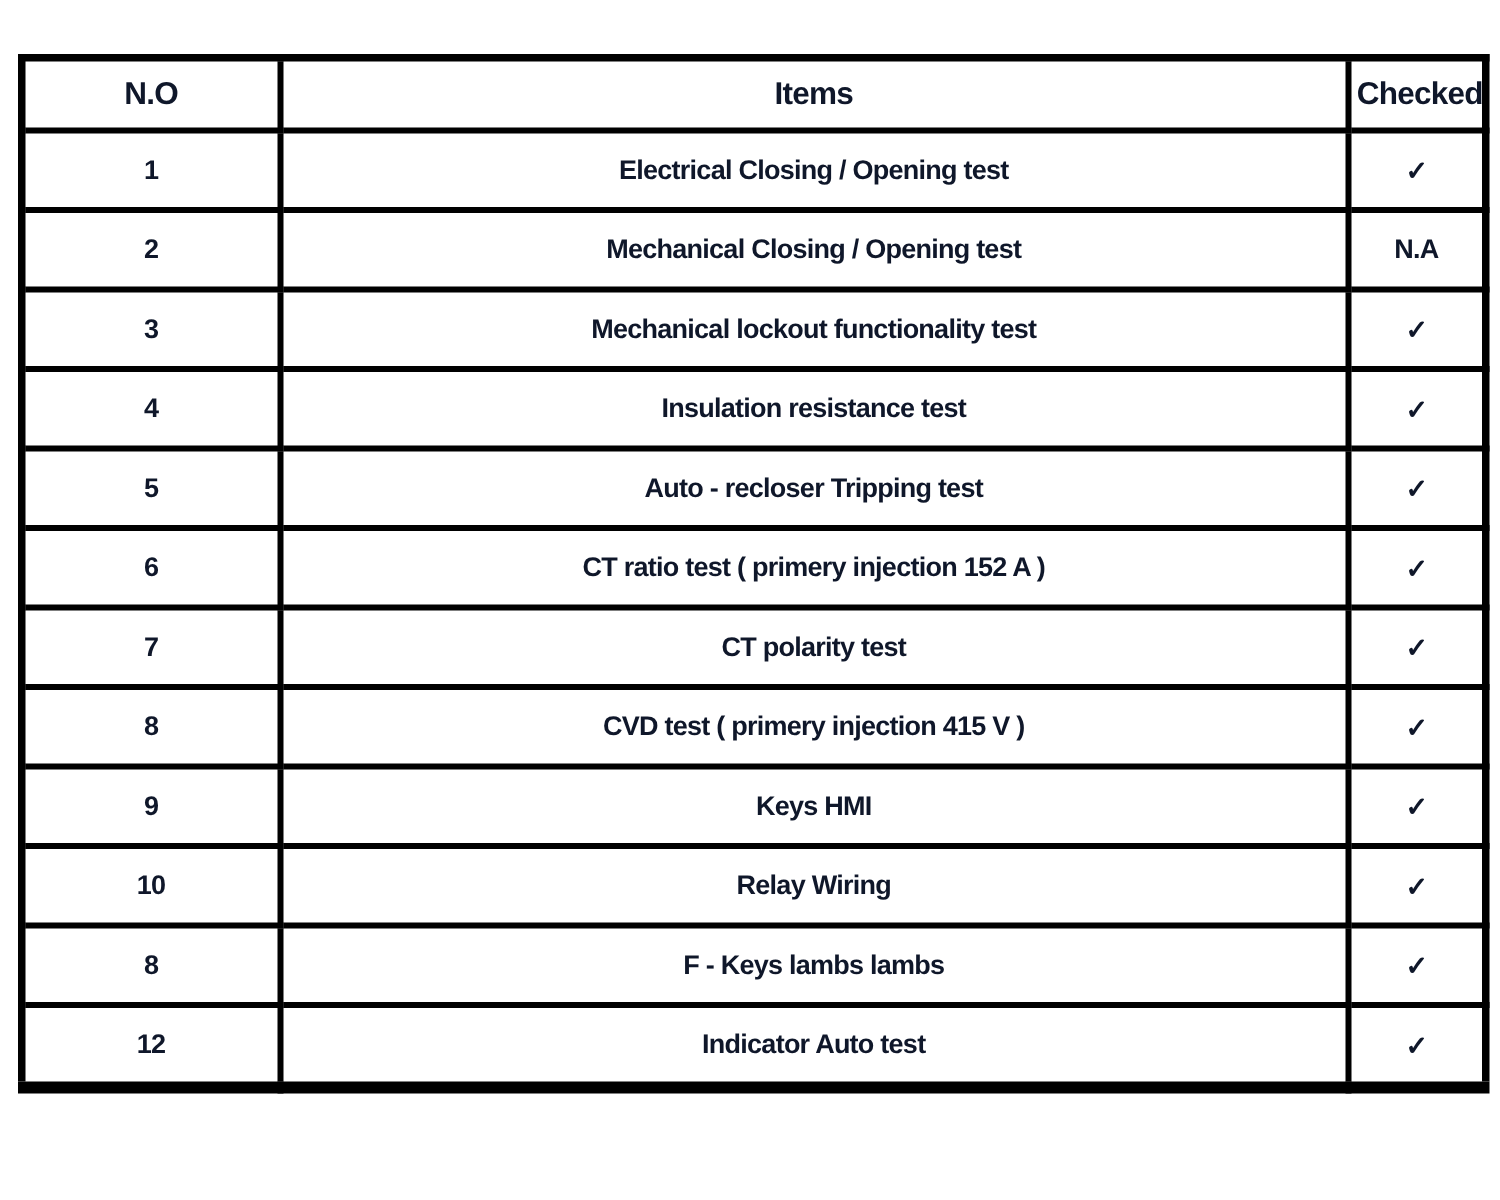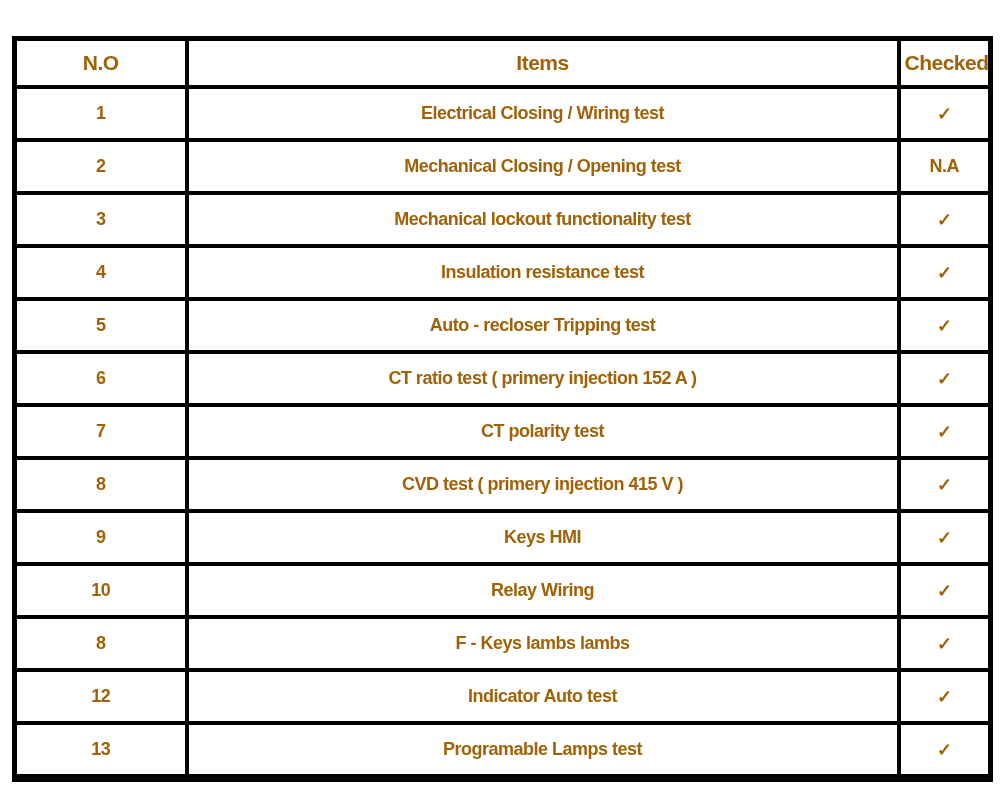--- a/index.html
+++ b/index.html
@@ -29,21 +29,21 @@
     table-layout: fixed;
     border: 5px solid #000000;
     border-bottom-width: 8px;
     background: #ffffff;
   }
   table.checklist th,
   table.checklist td {
     border: 4px solid #000000;
     text-align: center;
     vertical-align: middle;
-    color: #a16207;
+    color: #0f172a;
     padding: 0 4px;
     overflow: hidden;
     white-space: nowrap;
   }
   
   col.c-no      { width: 172px; }
   col.c-items   { width: 712px; }
   col.c-checked { width: 92px;  }
 
   table.checklist th {
@@ -83,21 +83,21 @@
       <thead>
         <tr>
           <th>N.O</th>
           <th>Items</th>
           <th>Checked</th>
         </tr>
       </thead>
       <tbody id="rows-body">
   <tr>
     <td class="cell-no">1</td>
-    <td class="cell-item">Electrical Closing / Wiring test</td>
+    <td class="cell-item">Electrical Closing / Opening test</td>
     <td class="cell-mark cell-check">✓</td>
   </tr>
 
   <tr>
     <td class="cell-no">2</td>
     <td class="cell-item">Mechanical Closing / Opening test</td>
     <td class="cell-mark cell-na">N.A</td>
   </tr>
 
   <tr>
@@ -153,21 +153,16 @@
     <td class="cell-item">F - Keys lambs lambs</td>
     <td class="cell-mark cell-check">✓</td>
   </tr>
 
   <tr>
     <td class="cell-no">12</td>
     <td class="cell-item">Indicator Auto test</td>
     <td class="cell-mark cell-check">✓</td>
   </tr>
 
-  <tr>
-    <td class="cell-no">13</td>
-    <td class="cell-item">Programable Lamps test</td>
-    <td class="cell-mark cell-check">✓</td>
-  </tr>
 </tbody>
     </table>
   </div>
 </div>
 
 </body></html>

